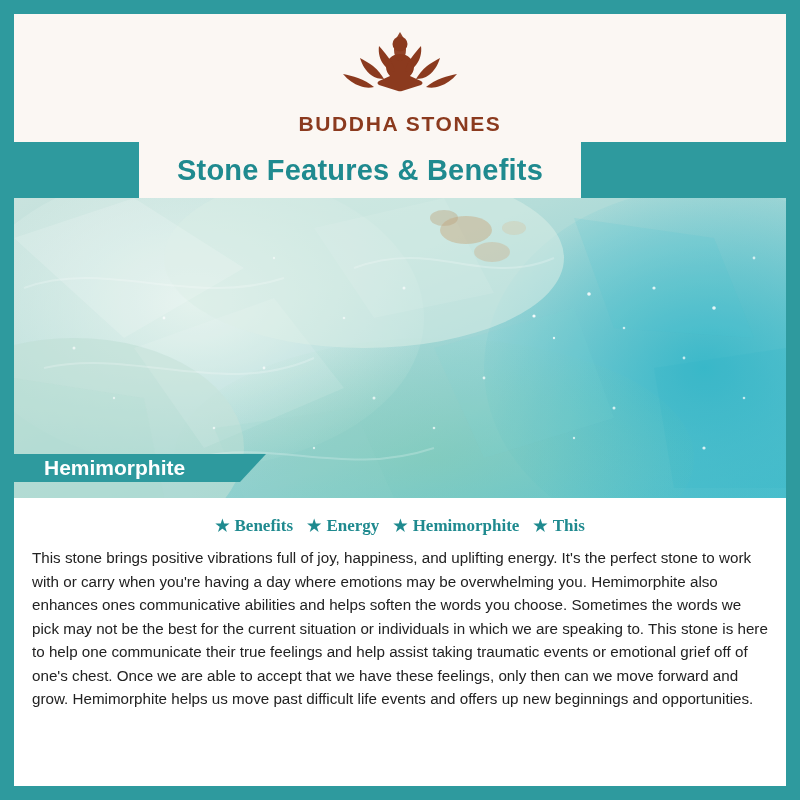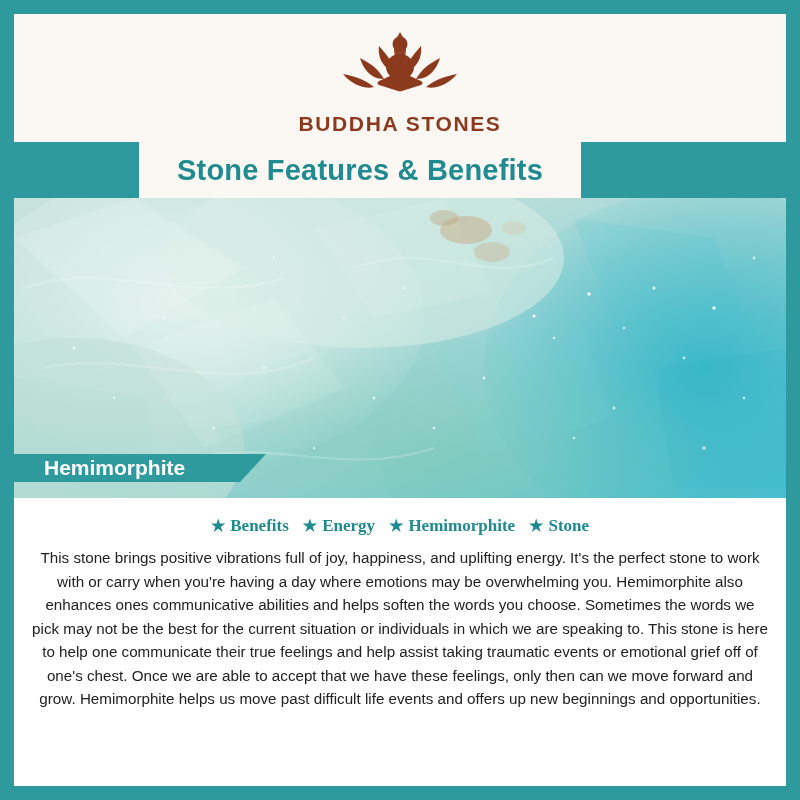--- a/index.html
+++ b/index.html
@@ -188,21 +188,21 @@
   .star {
     color: #1f8a8f;
     font-size: 16px;
     line-height: 1;
   }
 
   .paragraph {
     font-size: 15.2px;
     line-height: 1.55;
     color: #222222;
-    text-align: center;
+    text-align: left;
     font-family: "Liberation Sans", sans-serif;
     padding: 0 2px;
     margin-top: 8px;
   }
 </style>
 </head>
 <body>
 
 <div id="page">
 
@@ -343,21 +343,21 @@
         <span class="keyword">
           <span class="star">★</span>
           <span>Energy</span>
         </span>
         <span class="keyword">
           <span class="star">★</span>
           <span>Hemimorphite</span>
         </span>
         <span class="keyword">
           <span class="star">★</span>
-          <span>Stone</span>
+          <span>This</span>
         </span>
       </div>
 
       <div class="paragraph">This stone brings positive vibrations full of joy, happiness, and uplifting energy. It's the perfect stone to work with or carry when you're having a day where emotions may be overwhelming you. Hemimorphite also enhances ones communicative abilities and helps soften the words you choose. Sometimes the words we pick may not be the best for the current situation or individuals in which we are speaking to. This stone is here to help one communicate their true feelings and help assist taking traumatic events or emotional grief off of one's chest. Once we are able to accept that we have these feelings, only then can we move forward and grow. Hemimorphite helps us move past difficult life events and offers up new beginnings and opportunities.</div>
     </div>
 
   </div>
 </div>
 
 </body></html>

